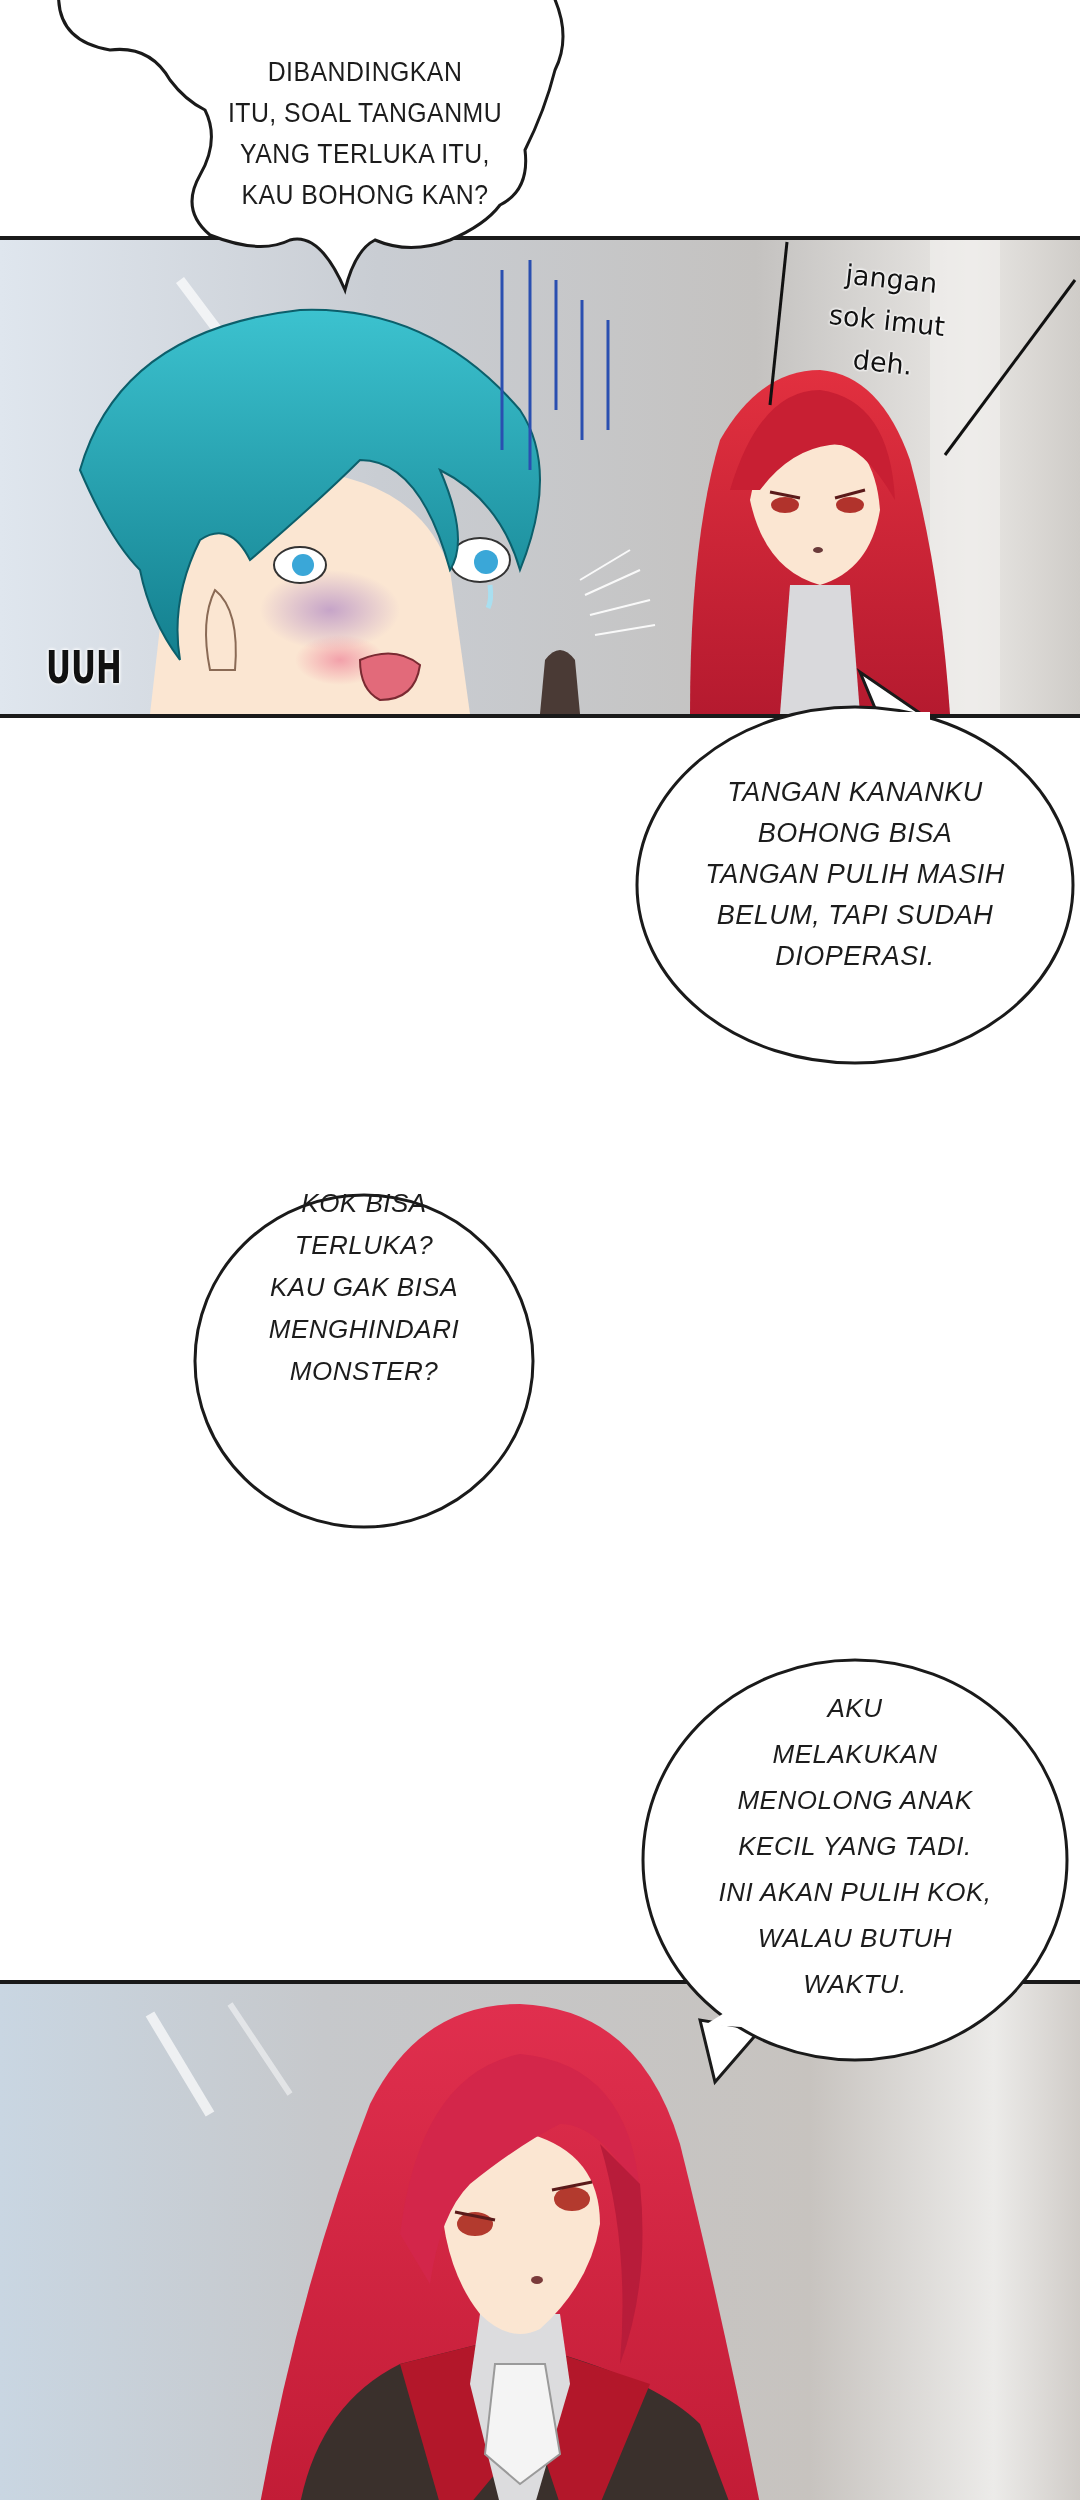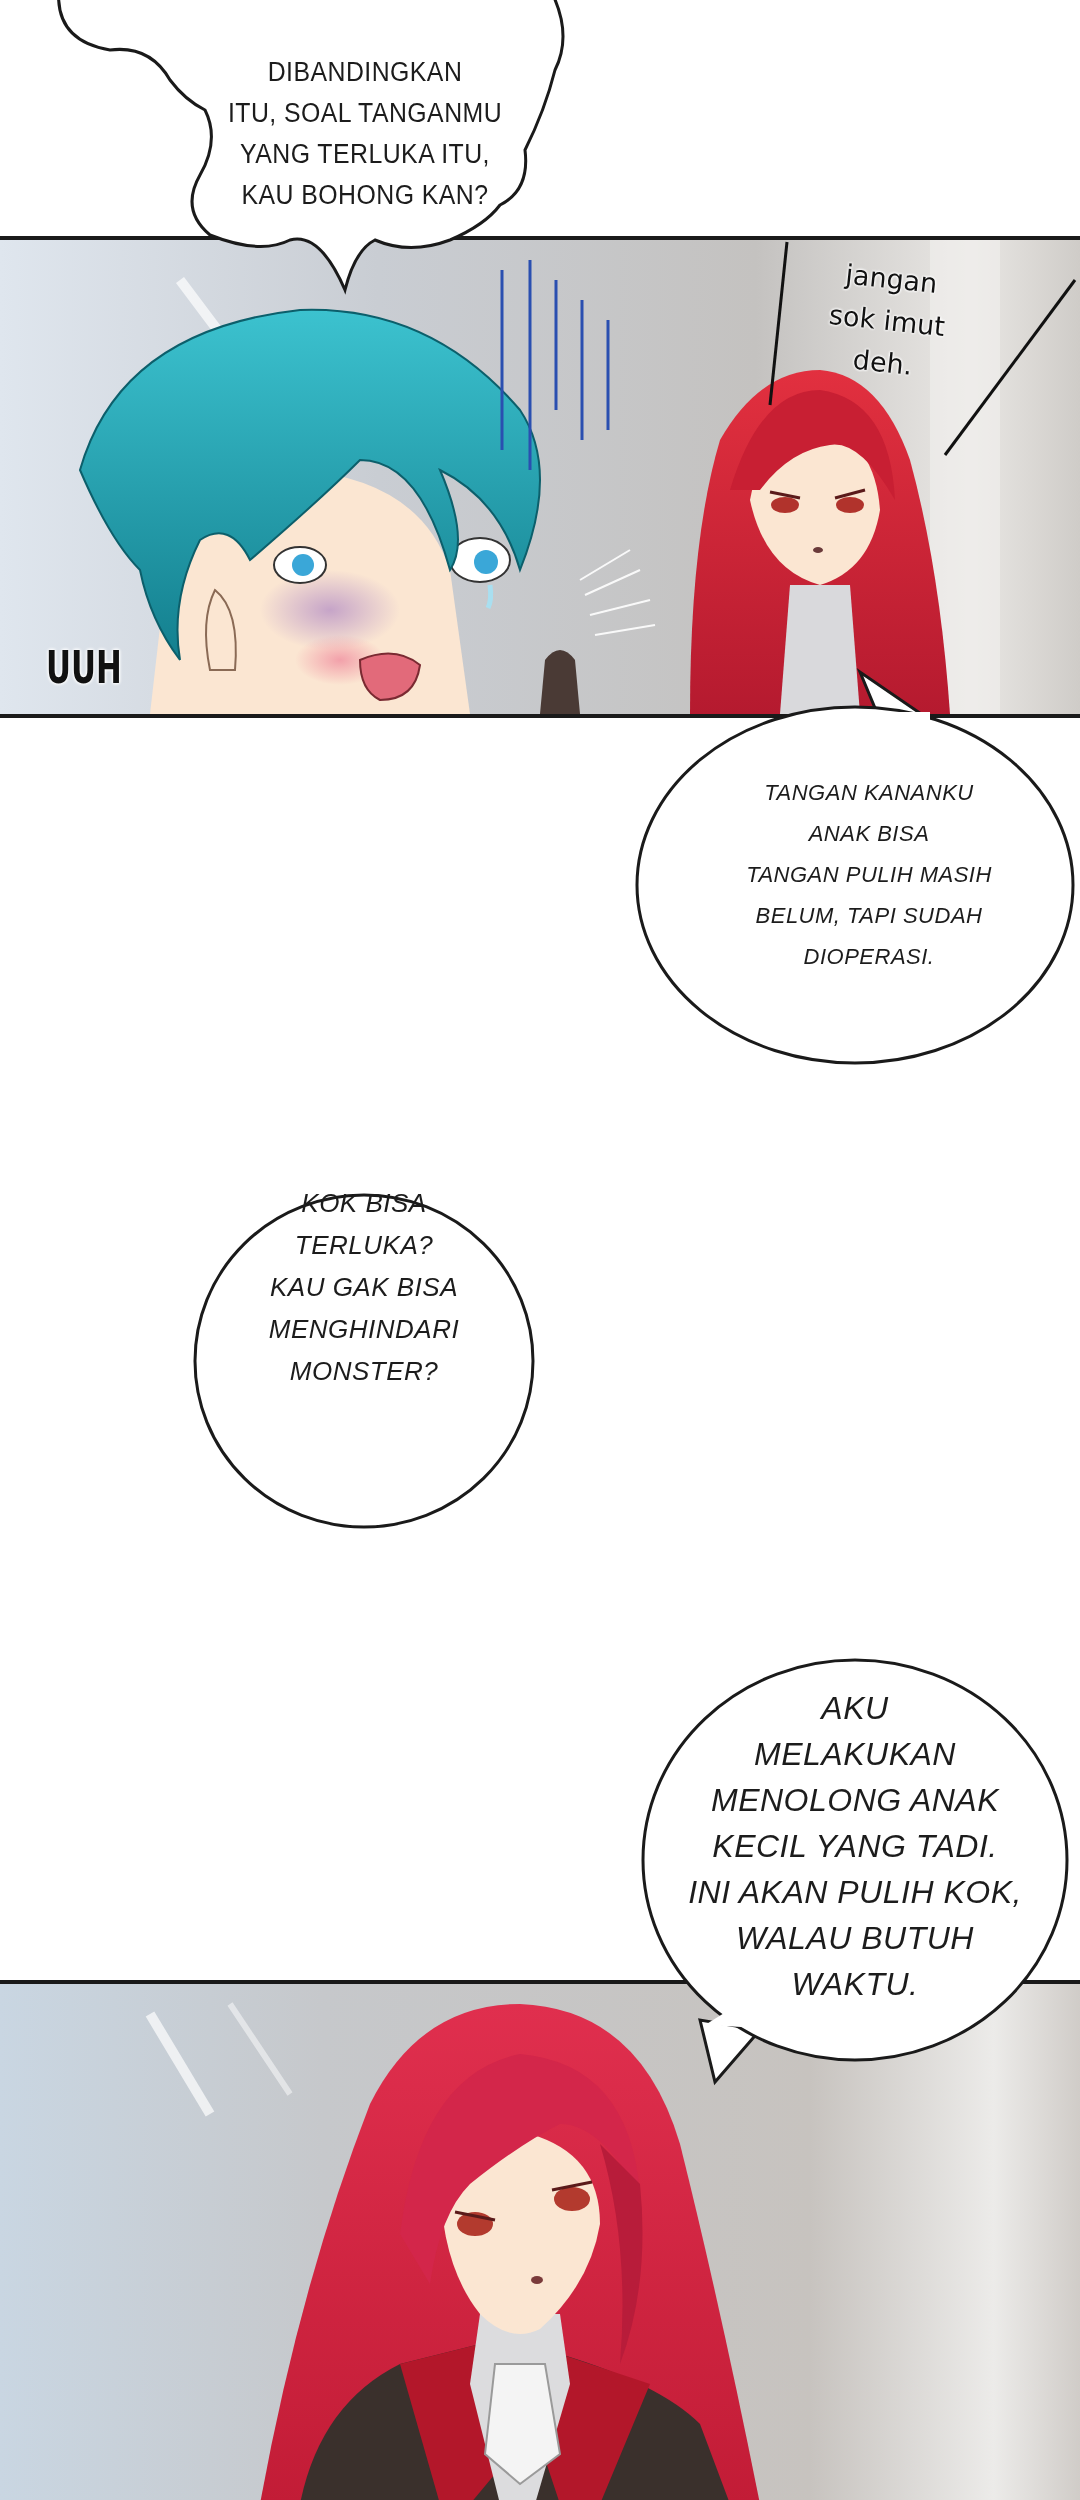--- a/index.html
+++ b/index.html
@@ -163,37 +163,37 @@
   <path d="M705 2025 L760 2028 L745 2000 Z" fill="#ffffff"></path>
 </svg>
 
 <div class="bubble-text" style="left:195px;top:52px;width:340px;font-size:27px;line-height:41px;font-style:normal;transform:scaleX(0.92);">
   <span>DIBANDINGKAN</span>
   <span>ITU, SOAL TANGANMU</span>
   <span>YANG TERLUKA ITU,</span>
   <span>KAU BOHONG KAN?</span>
 </div>
 
-<div class="bubble-text" style="left:699px;top:772px;width:340px;font-size:22px;line-height:41px;">
+<div class="bubble-text" style="left:685px;top:772px;width:340px;font-size:27px;line-height:41px;">
   <span>TANGAN KANANKU</span>
-  <span>ANAK BISA</span>
+  <span>BOHONG BISA</span>
   <span>TANGAN PULIH MASIH</span>
   <span>BELUM, TAPI SUDAH</span>
   <span>DIOPERASI.</span>
 </div>
 
 <div class="bubble-text" style="left:224px;top:1182px;width:280px;font-size:26px;line-height:42px;">
   <span>KOK BISA</span>
   <span>TERLUKA?</span>
   <span>KAU GAK BISA</span>
   <span>MENGHINDARI</span>
   <span>MONSTER?</span>
 </div>
 
-<div class="bubble-text" style="left:680px;top:1685px;width:350px;font-size:32px;line-height:46px;">
+<div class="bubble-text" style="left:680px;top:1685px;width:350px;font-size:26px;line-height:46px;">
   <span>AKU</span>
   <span>MELAKUKAN</span>
   <span>MENOLONG ANAK</span>
   <span>KECIL YANG TADI.</span>
   <span>INI AKAN PULIH KOK,</span>
   <span>WALAU BUTUH</span>
   <span>WAKTU.</span>
 </div>
 
 </body></html>

